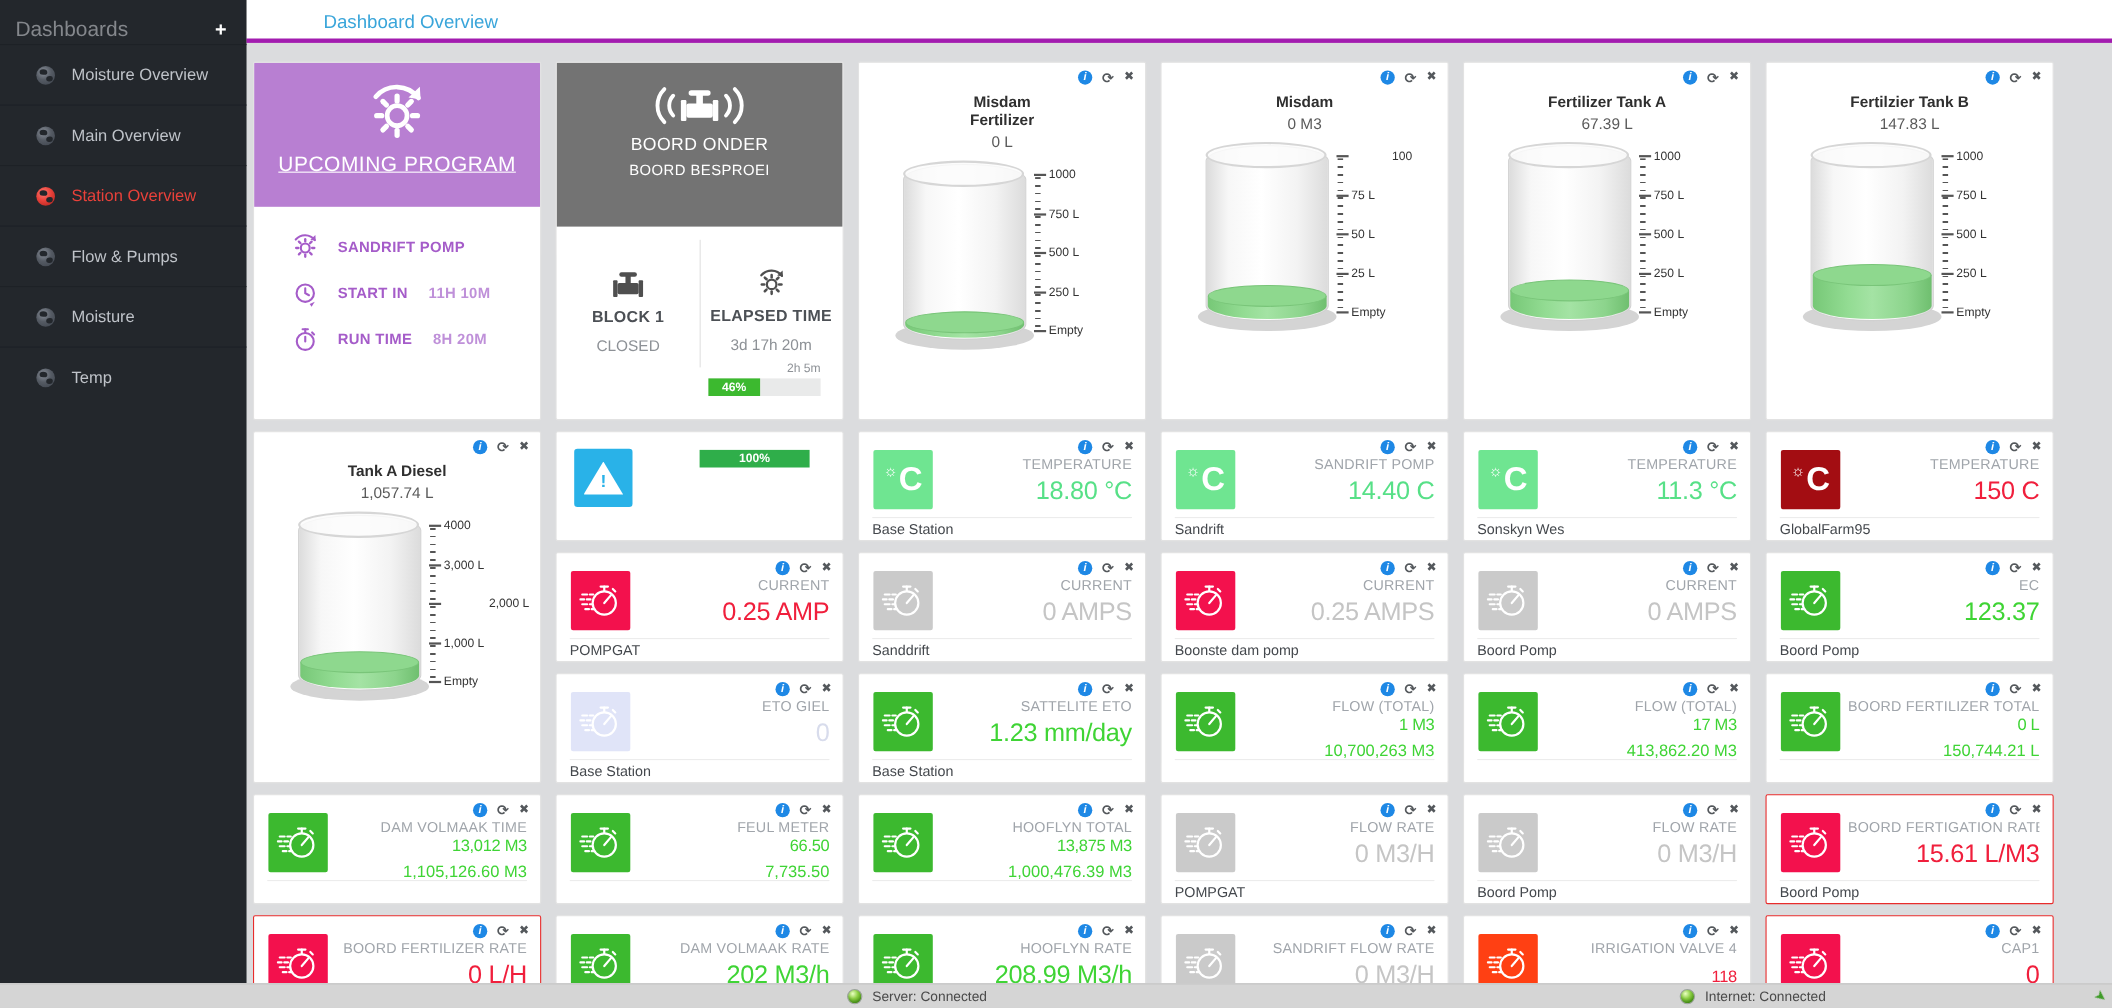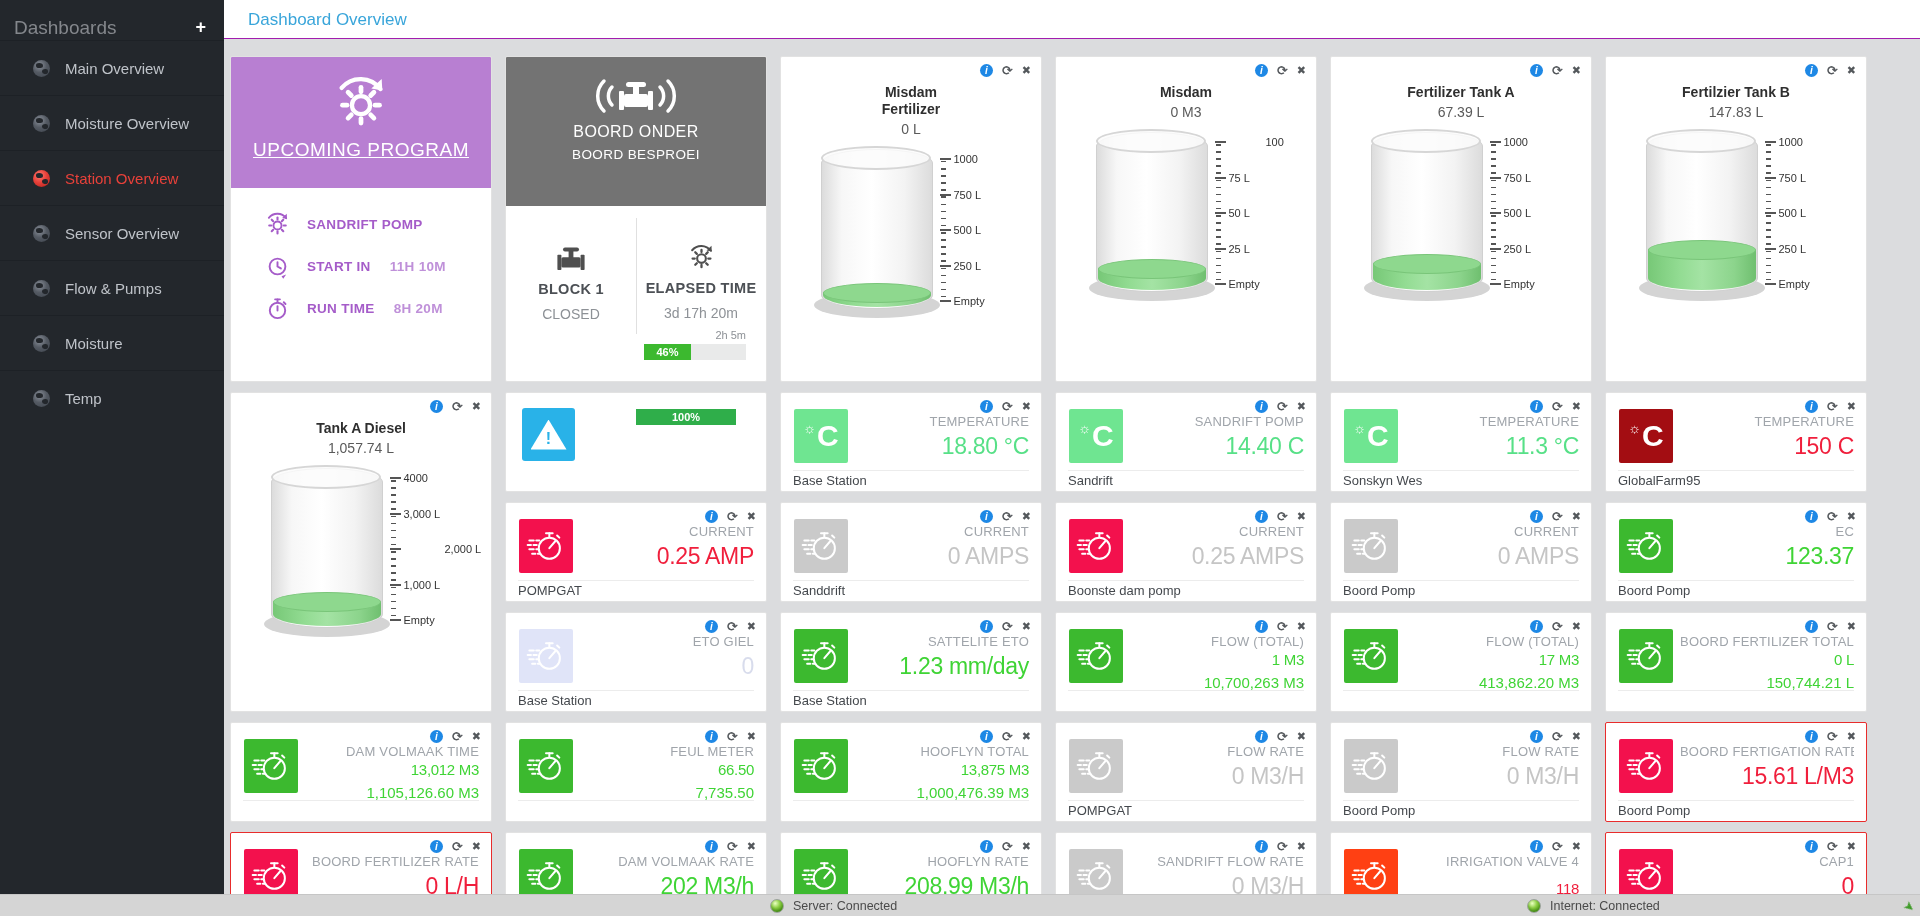--- a/index.html
+++ b/index.html
@@ -14,21 +14,21 @@
   .sb-item { height:55px; display:flex; align-items:center; gap:15px; padding-left:33px;
     border-top:1px solid #1d2126; color:#bfc3c9; font-size:15px; cursor:pointer; }
   .globe { width:17px; height:17px; border-radius:50%; flex:0 0 17px;
     background:radial-gradient(circle at 38% 32%, #8b919b 0%, #555b64 45%, #3c424b 100%); position:relative; overflow:hidden; }
   .globe::after { content:""; position:absolute; left:3px; top:3px; width:7px; height:5px; background:#23272c; border-radius:50% 60% 40% 50%; }
   .globe::before { content:""; position:absolute; right:2px; bottom:3px; width:6px; height:5px; background:#23272c; border-radius:60% 40% 55% 45%; }
   .sb-item.active { color:#e8413a; }
   .sb-item.active .globe { background:radial-gradient(circle at 38% 32%, #ff7a70 0%, #e8413a 45%, #a81f1a 100%); }
 
   
-  .topbar { position:fixed; left:224px; right:0; top:0; height:39px; background:#fff; border-bottom:1px solid #a21caf; z-index:4; }
+  .topbar { position:fixed; left:224px; right:0; top:0; height:39px; background:#fff; border-bottom:4px solid #a21caf; z-index:4;padding-left:46px; }
   .tb-title { line-height:39px; padding-left:24px; color:#39a5da; font-size:17px; }
 
   
   .content { position:fixed; left:224px; top:39px; right:0; bottom:22px; background:#dbdcde; overflow:hidden; }
   .grid { position:absolute; left:6px; top:17px; display:grid;
     grid-template-columns:repeat(6,262px); grid-template-rows:326px repeat(5,100px);
     column-gap:13px; row-gap:10px; }
   .card { background:#fff; border:1px solid #e2e2e2; border-radius:2px; position:relative; overflow:hidden; }
   .card.alert-border { border:1px solid #e82c2c; }
 
@@ -135,33 +135,29 @@
 <body>
 
 <div class="sidebar">
   <div class="sb-header">
     <span class="sb-title">Dashboards</span>
     <span class="sb-add">+</span>
   </div>
   <div>
       <div class="sb-item">
     <span class="globe"></span>
-    <span>Main Overview</span>
+    <span>Moisture Overview</span>
   </div>
       <div class="sb-item">
     <span class="globe"></span>
-    <span>Moisture Overview</span>
+    <span>Main Overview</span>
   </div>
       <div class="sb-item active">
     <span class="globe"></span>
     <span>Station Overview</span>
-  </div>
-      <div class="sb-item">
-    <span class="globe"></span>
-    <span>Sensor Overview</span>
   </div>
       <div class="sb-item">
     <span class="globe"></span>
     <span>Flow &amp; Pumps</span>
   </div>
       <div class="sb-item">
     <span class="globe"></span>
     <span>Moisture</span>
   </div>
       <div class="sb-item">

